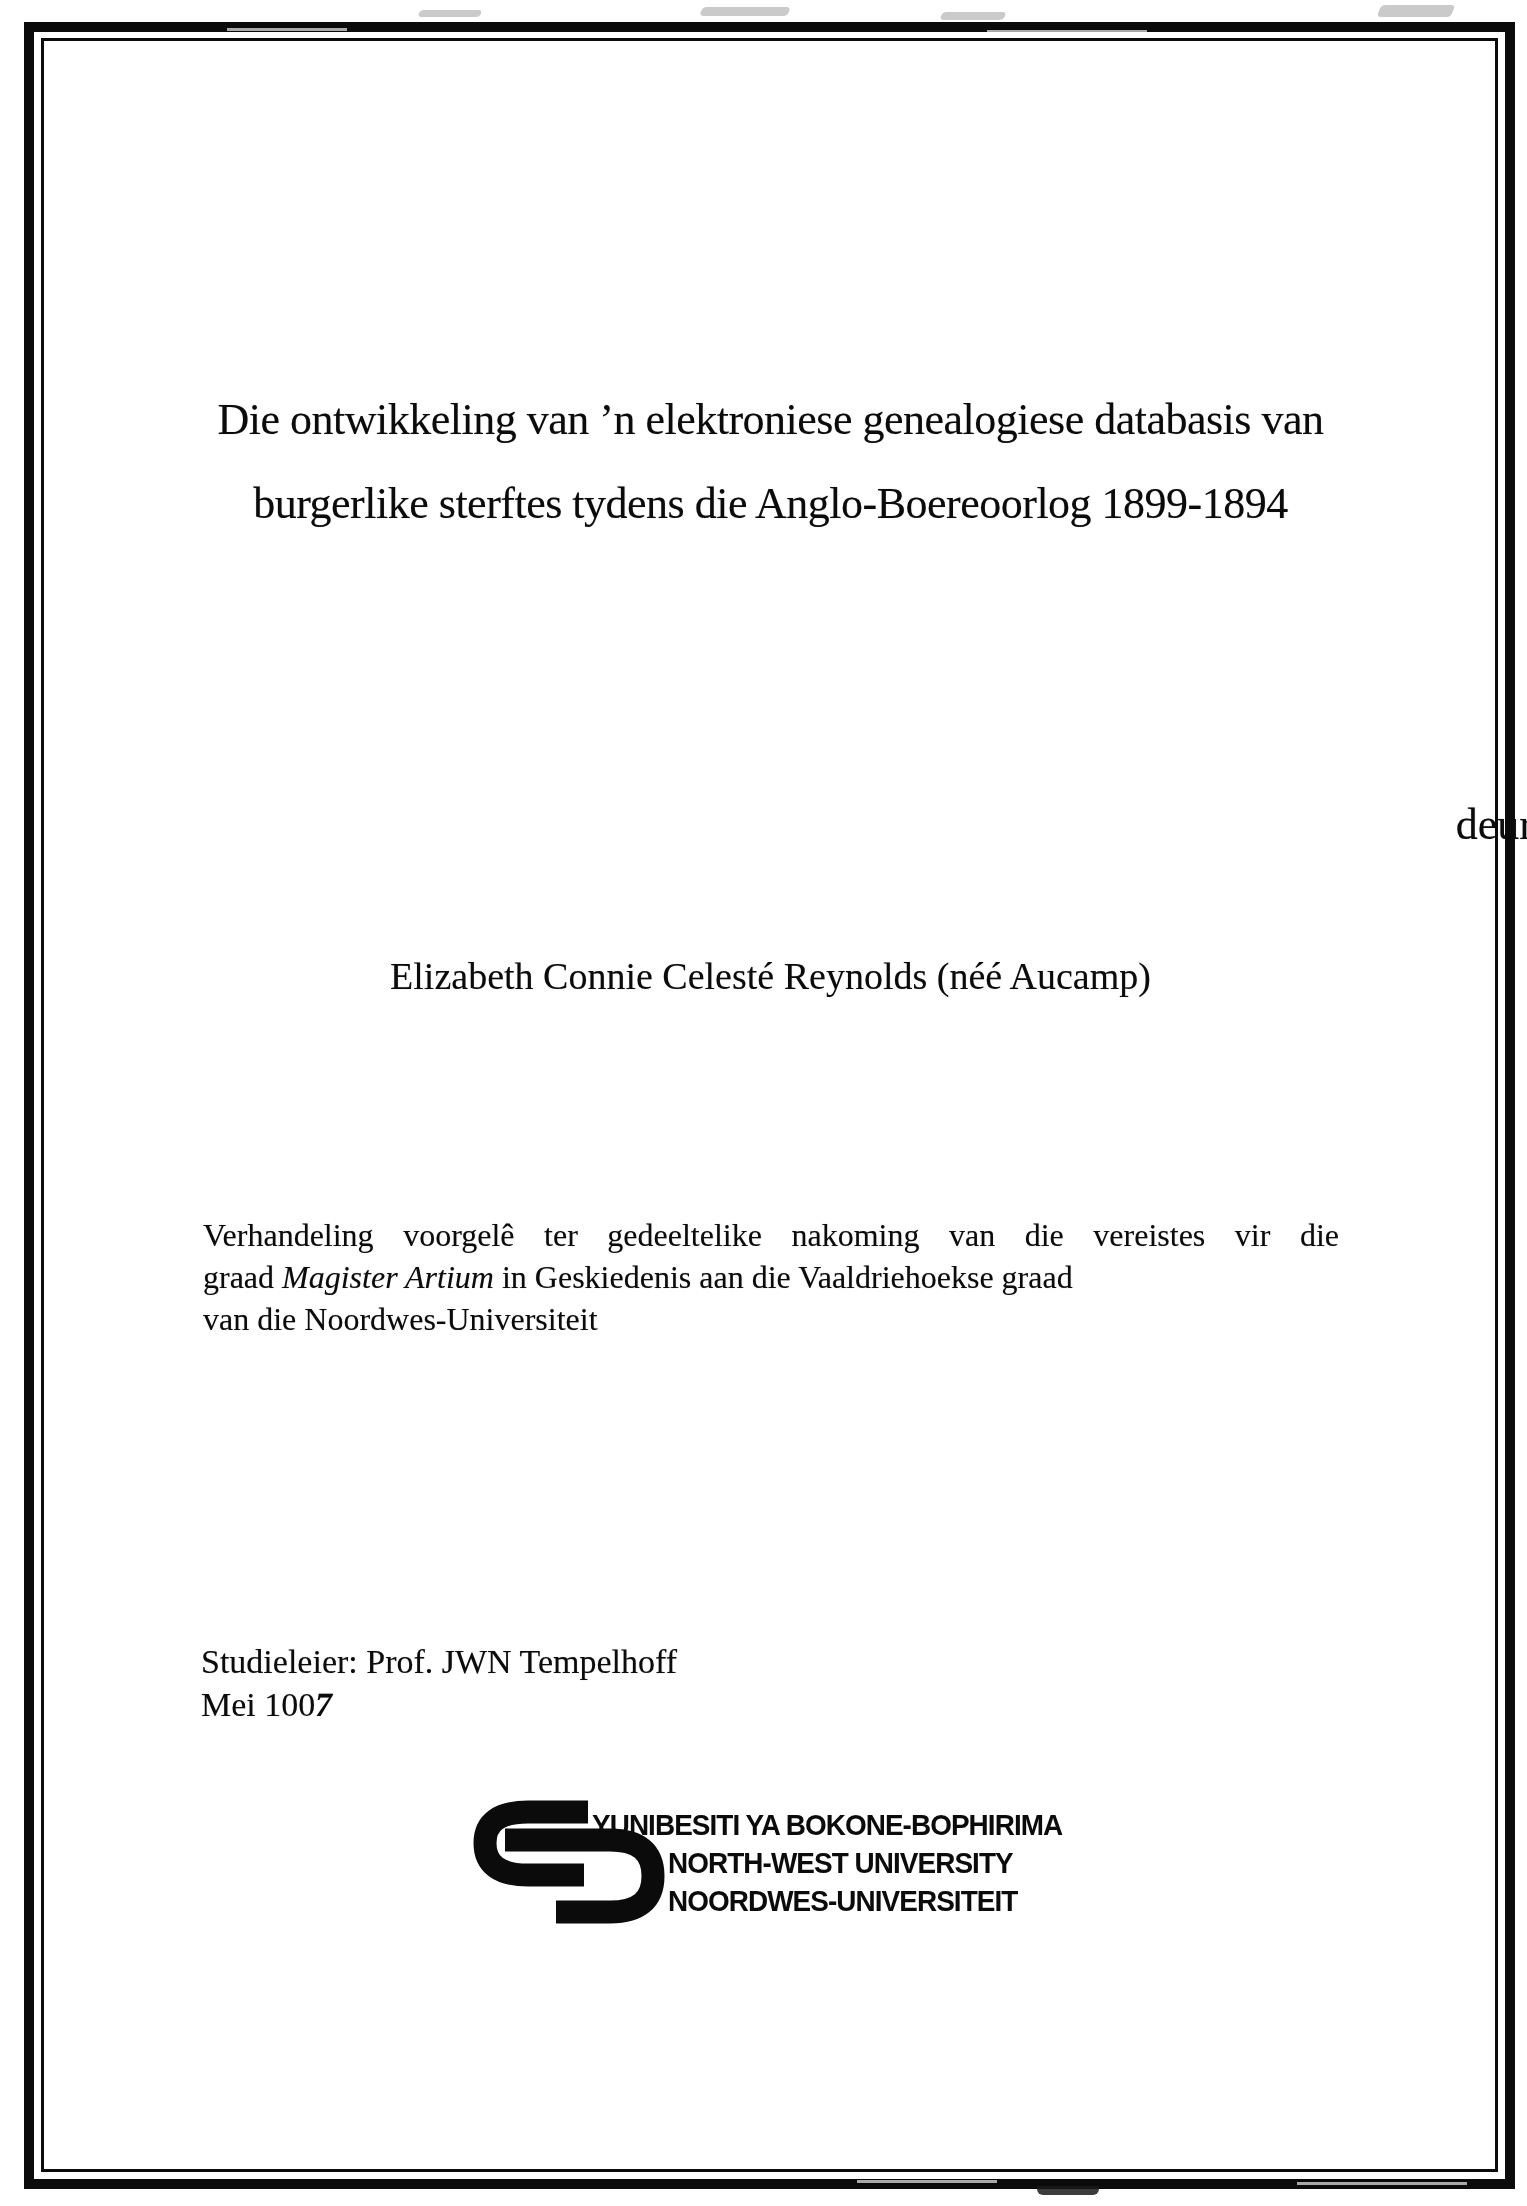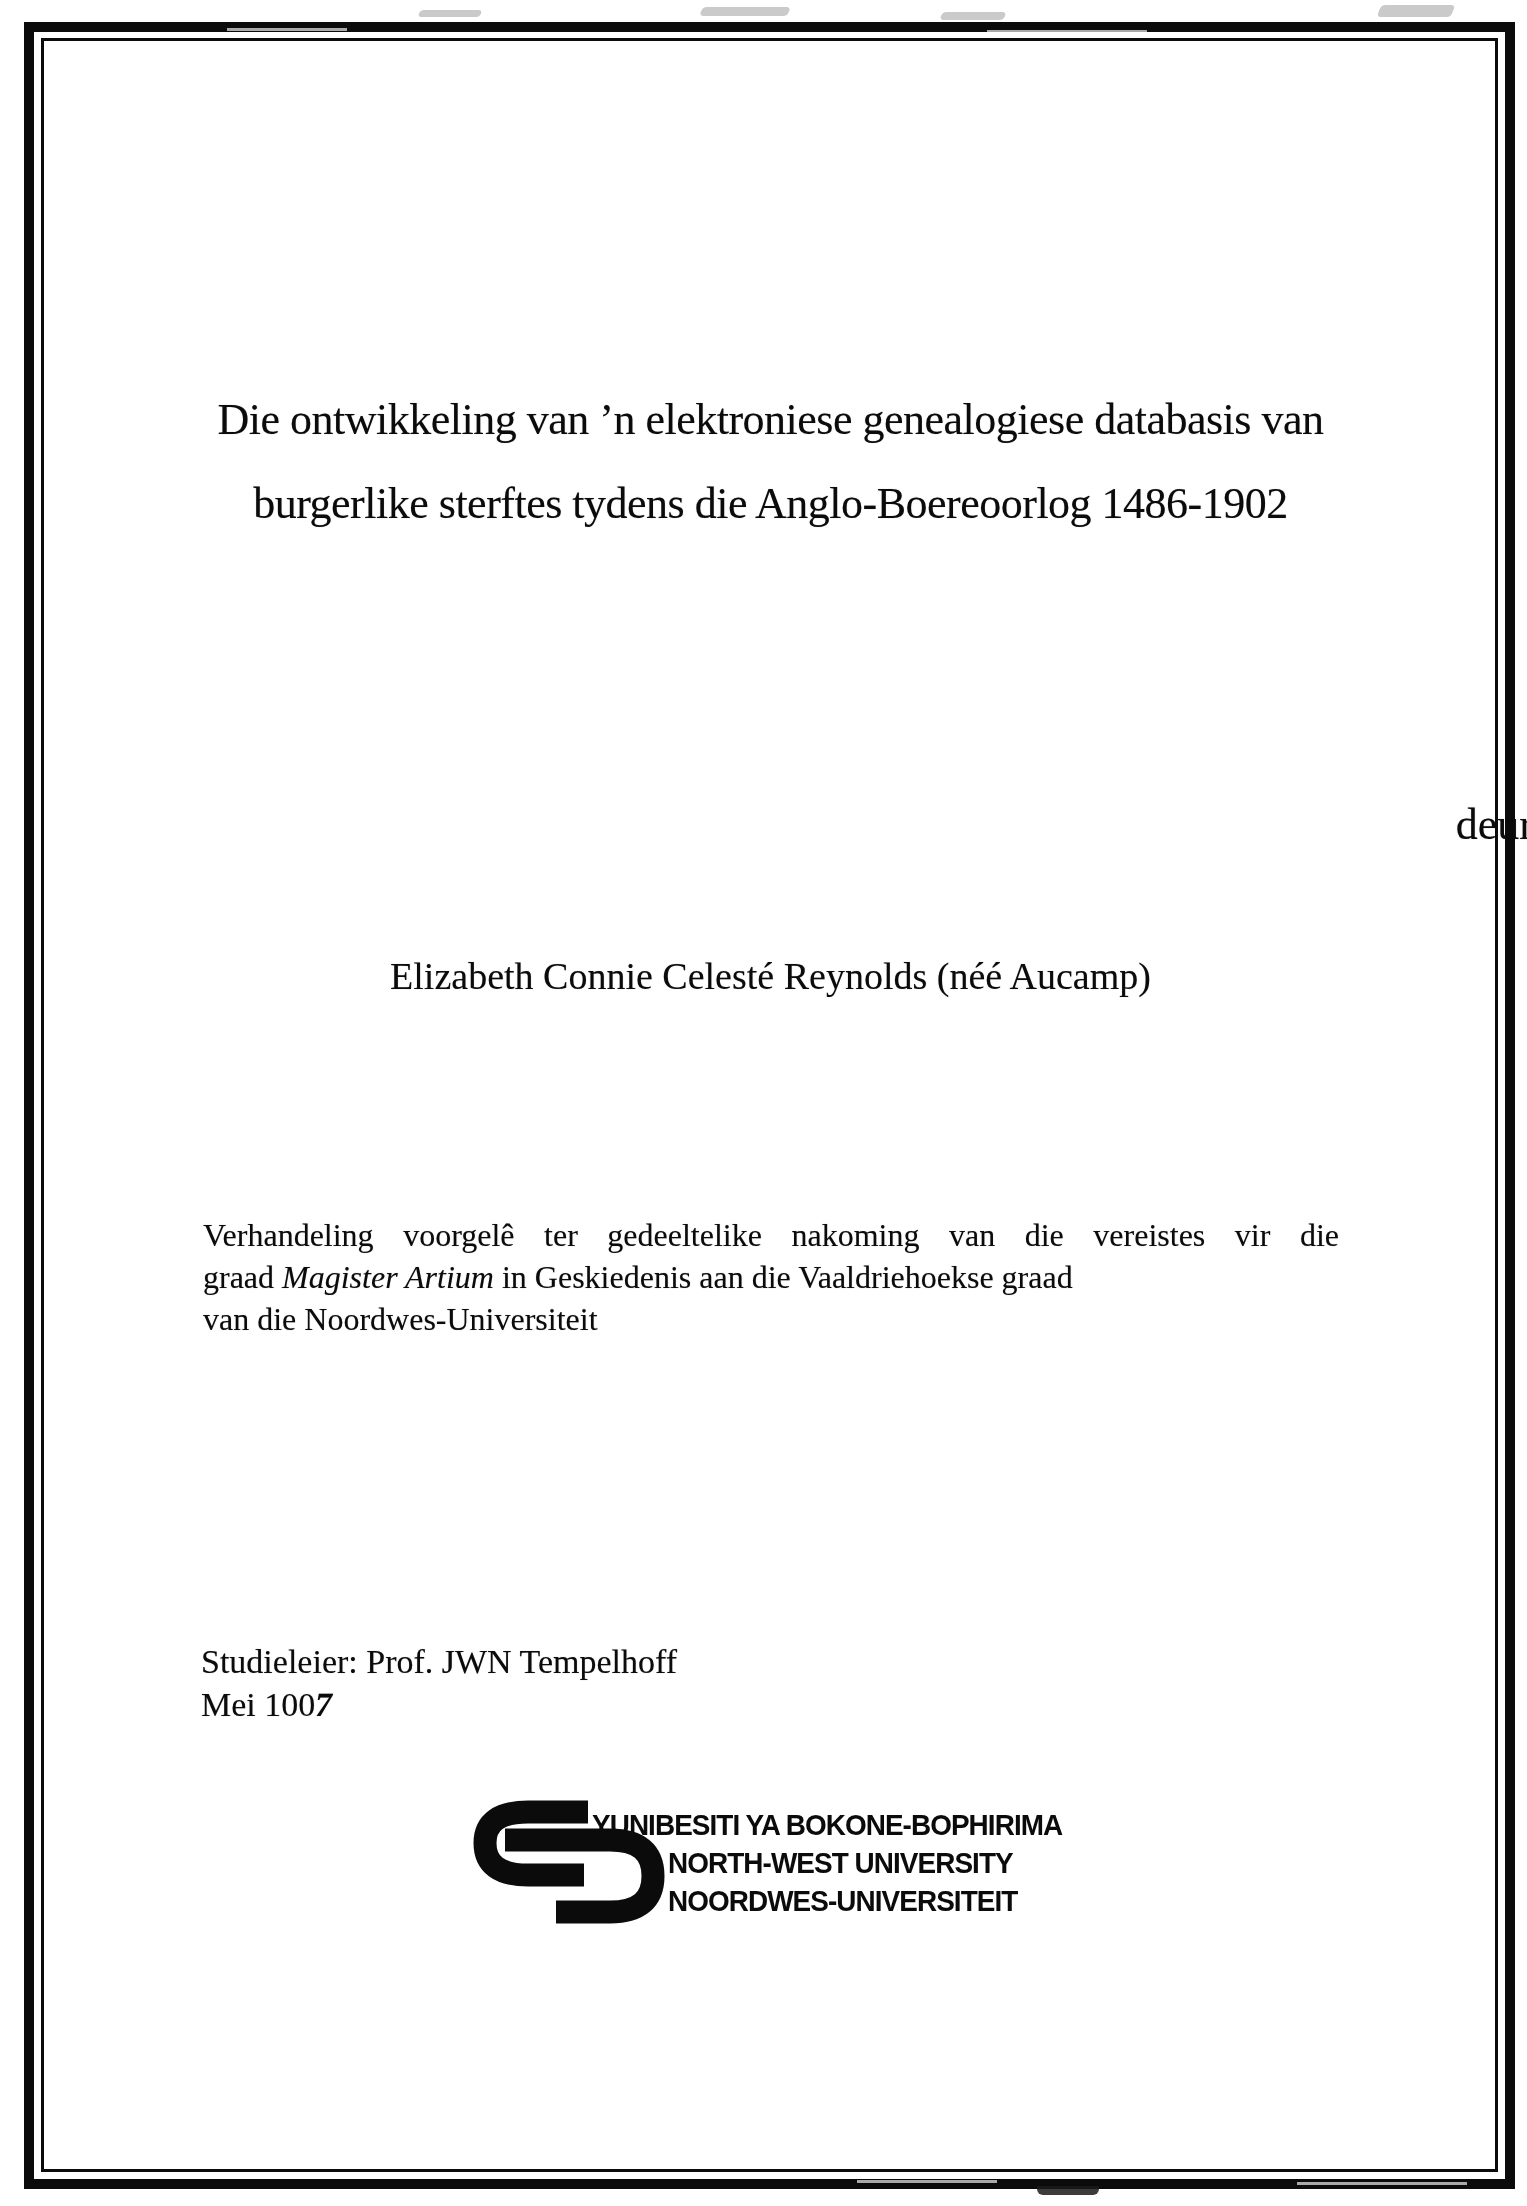--- a/index.html
+++ b/index.html
@@ -73,21 +73,21 @@
   <div class="noise n3"></div>
   <div class="noise n4"></div>
   <div class="noise speck s1"></div>
   <div class="noise speck s2"></div>
   <div class="noise speck s3"></div>
   <div class="noise speck s4"></div>
   <div class="blob"></div>
 
   <div class="title-block doc-text">
     <div>Die ontwikkeling van ’n elektroniese genealogiese databasis van</div>
-    <div>burgerlike sterftes tydens die Anglo-Boereoorlog 1486-1902</div>
+    <div>burgerlike sterftes tydens die Anglo-Boereoorlog 1899-1894</div>
   </div>
 
   <div class="byline doc-text">deur</div>
 
   <div class="author doc-text">Elizabeth Connie Celesté Reynolds (néé Aucamp)</div>
 
   <div class="submission doc-text">
     <div class="justify-line">Verhandeling voorgelê ter gedeeltelike nakoming van die vereistes vir die</div>
     <div><span>graad </span><span class="italic">Magister Artium</span><span> in Geskiedenis aan die Vaaldriehoekse graad</span></div>
     <div>van die Noordwes-Universiteit</div>

